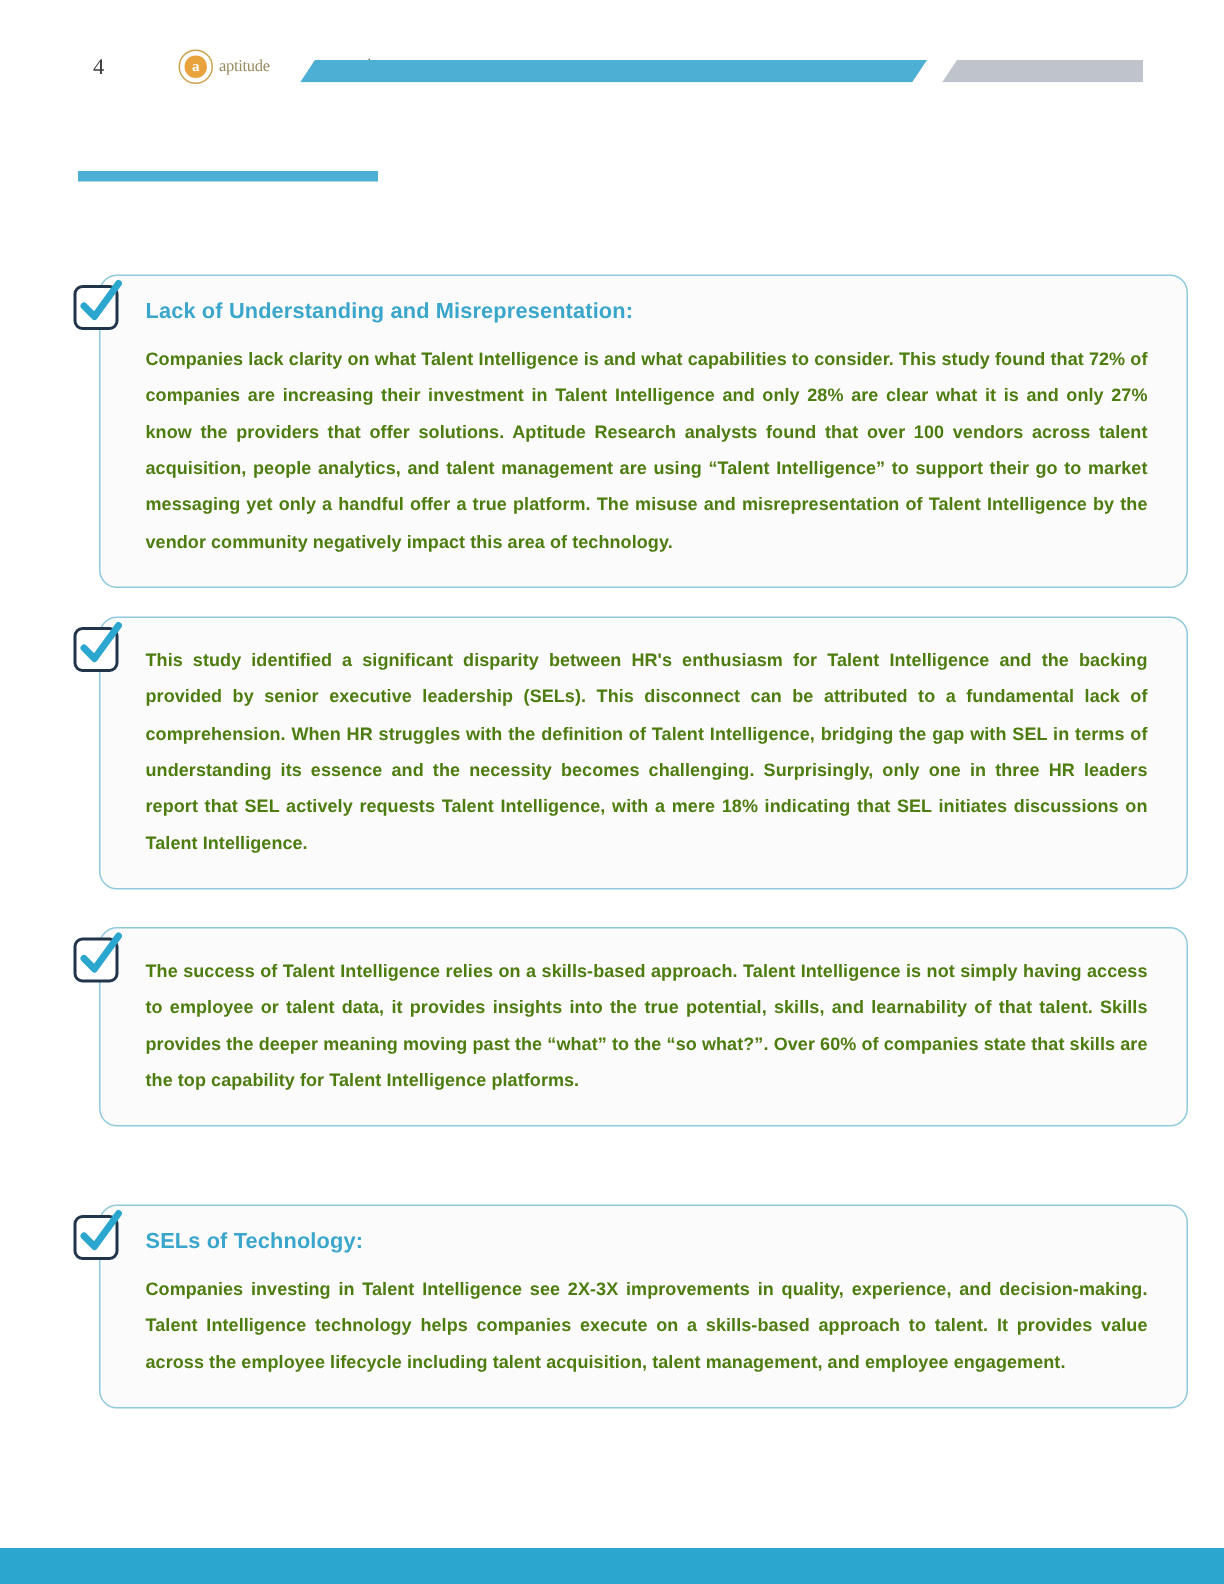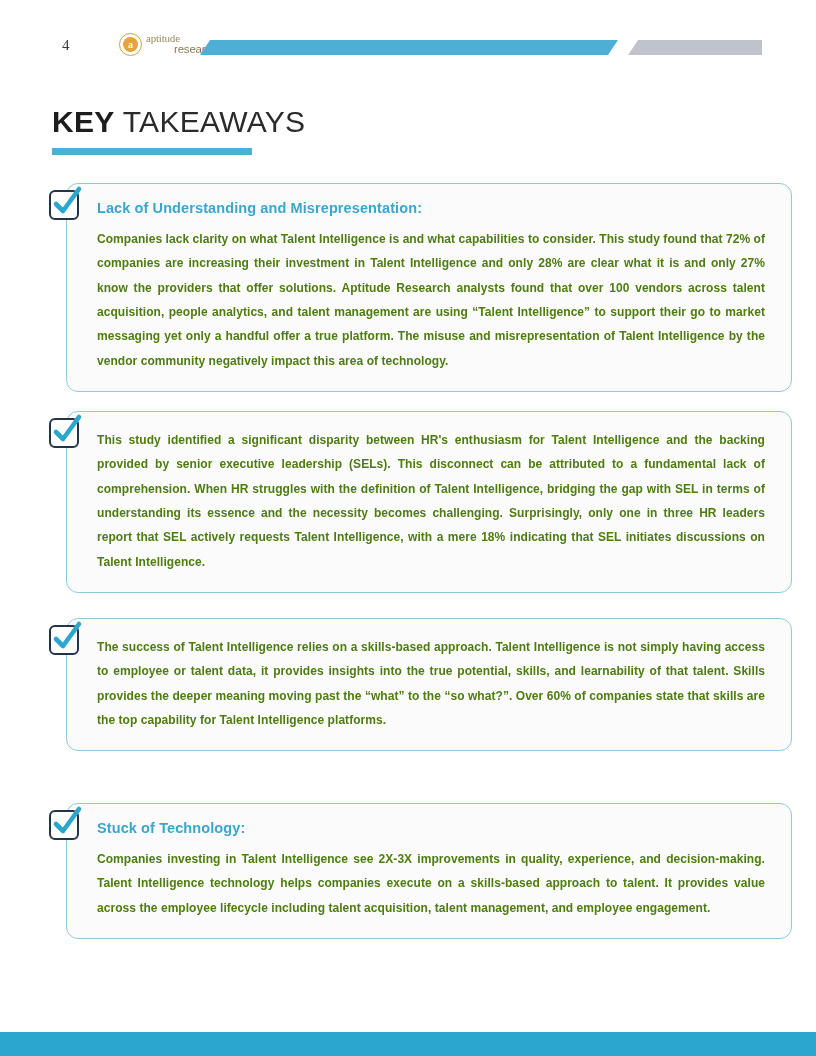--- a/index.html
+++ b/index.html
@@ -68,21 +68,20 @@
     line-height: 21px;
     text-align: center;
     font-size: 10px;
     font-weight: bold;
     color: #ffffff;
     font-family: "Liberation Serif", serif;
     z-index: 2;
   }
   .brand-words {
     display: flex;
-    flex-direction: column;
     line-height: 1.02;
   }
   .brand-word-top {
     font-size: 11px;
     color: #9a8a5e;
     font-family: "Liberation Serif", serif;
     letter-spacing: -0.2px;
   }
   .brand-word-bottom {
     font-size: 11.5px;
@@ -228,21 +227,20 @@
     </div>
   </div>
 
   <div class="header-bar-wrap">
     <div class="header-bar-blue"></div>
     <div class="header-bar-gray"></div>
   </div>
 </div>
 
 <div class="section-title-block">
-  <div class="section-title"><span class="title-strong">KEY</span><span class="title-light"> TAKEAWAYS</span></div>
   <div class="title-underline"></div>
 </div>
 
 <div class="cards-area">
 
   <div class="takeaway-card" id="card-0">
     <div class="card-check">
       <svg viewBox="0 0 36 36" xmlns="http://www.w3.org/2000/svg" aria-hidden="true">
         <path d="M8 19 L15 26 L31 4" fill="none" stroke="#2ba6ce" stroke-width="4.6" stroke-linecap="round" stroke-linejoin="round"></path>
       </svg>
@@ -268,19 +266,19 @@
     </div>
     <p class="card-body">The success of Talent Intelligence relies on a skills-based approach. Talent Intelligence is not simply having access to employee or talent data, it provides insights into the true potential, skills, and learnability of that talent. Skills provides the deeper meaning moving past the “what” to the “so what?”. Over 60% of companies state that skills are the top capability for Talent Intelligence platforms.</p>
   </div>
 
   <div class="takeaway-card" id="card-3">
     <div class="card-check">
       <svg viewBox="0 0 36 36" xmlns="http://www.w3.org/2000/svg" aria-hidden="true">
         <path d="M8 19 L15 26 L31 4" fill="none" stroke="#2ba6ce" stroke-width="4.6" stroke-linecap="round" stroke-linejoin="round"></path>
       </svg>
     </div>
-    <p class="card-heading">Stuck of Technology:</p>
+    <p class="card-heading">SELs of Technology:</p>
     <p class="card-body">Companies investing in Talent Intelligence see 2X-3X improvements in quality, experience, and decision-making. Talent Intelligence technology helps companies execute on a skills-based approach to talent. It provides value across the employee lifecycle including talent acquisition, talent management, and employee engagement.</p>
   </div>
 
 </div>
 
 <div class="page-footer"></div>
 
 </body></html>

